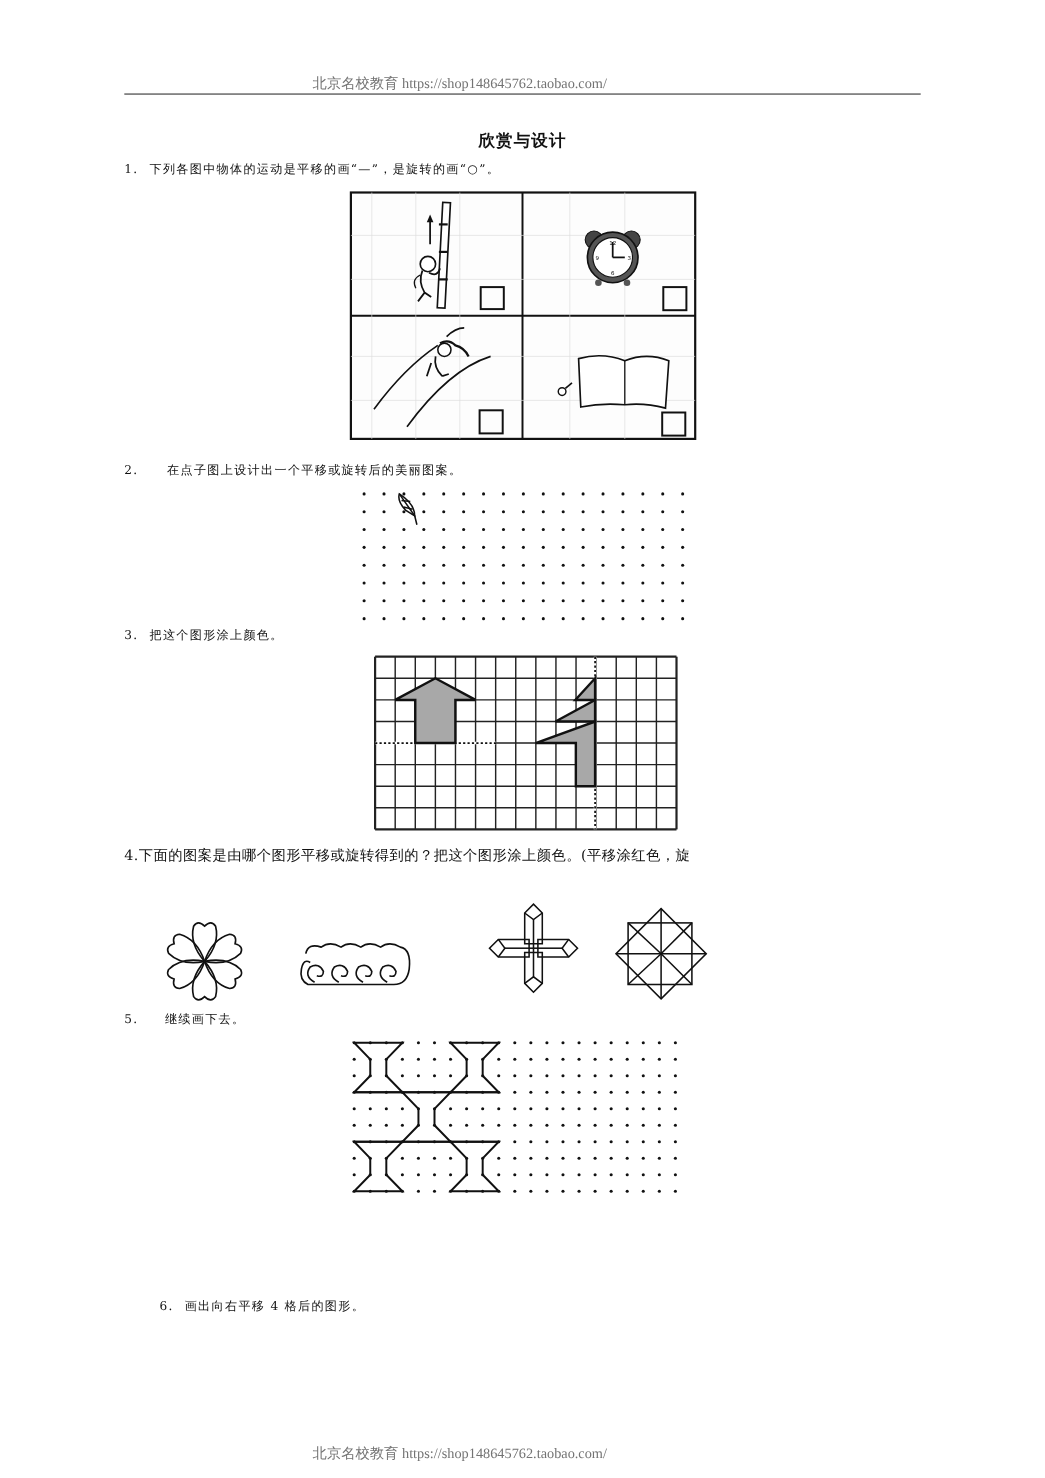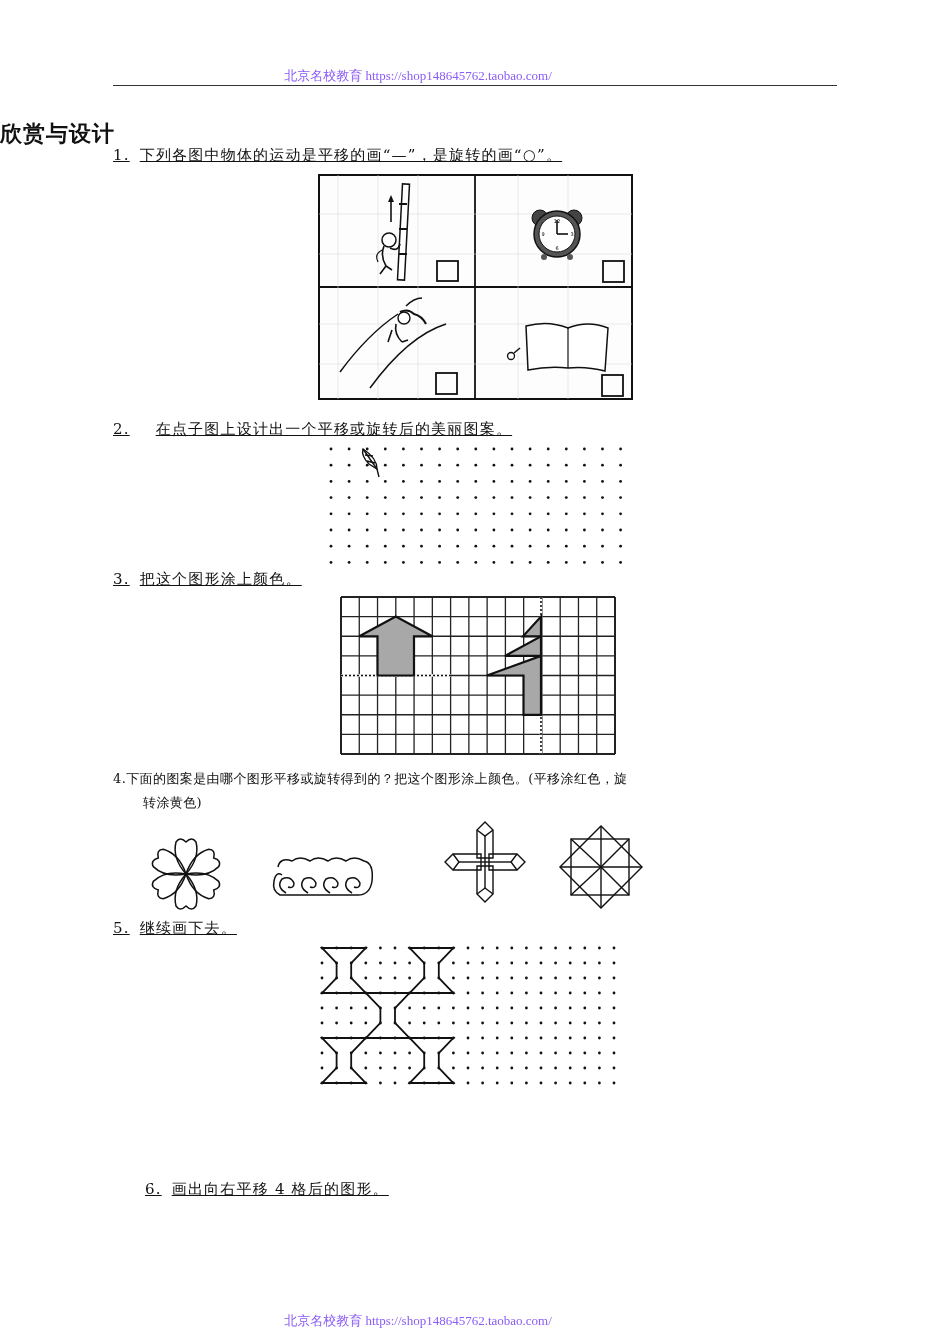--- a/index.html
+++ b/index.html
@@ -1,25 +1,25 @@
 <!DOCTYPE html>
 <html><head>
 <meta charset="utf-8">
 <style>
   html, body { margin:0; padding:0; background:#ffffff; }
   body { width:950px; height:1344px; position:relative; overflow:hidden;
          font-family:"DejaVu Serif","Liberation Serif",serif; color:#111; }
   .header-text, .footer-text { position:absolute; left:0; width:836px; text-align:center;
-         font-family:"Liberation Serif","DejaVu Serif",serif; font-size:13px; color:#8b5cf6; }
+         font-family:"Liberation Serif","DejaVu Serif",serif; font-size:13px; color:#737373; }
   .header-text { top:67px; }
   .header-rule { position:absolute; left:113px; top:85px; width:724px; height:0; border-top:1.3px solid #333; }
   .footer-text { top:1312px; }
-  .title { position:absolute; left:0; width:950px; top:119px; text-align:left;
-           font-size:22px; font-weight:bold; letter-spacing:1px; }
-  .q { position:absolute; left:113px; font-size:15px; letter-spacing:1.2px; white-space:nowrap;text-decoration:underline; }
+  .title { position:absolute; left:0; width:950px; top:119px; text-align:center;
+           font-size:15px; font-weight:bold; letter-spacing:1px; }
+  .q { position:absolute; left:113px; font-size:11px; letter-spacing:1.2px; white-space:nowrap; }
   .q4 { position:absolute; left:113px; top:767px; width:730px; font-size:13px; line-height:24px; letter-spacing:0.4px; }
   .q4 .l2 { padding-left:30px; display:block; }
   svg { position:absolute; overflow:visible; }
 </style>
 </head>
 <body>
 
 <div class="header-text">北京名校教育 https://shop148645762.taobao.com/</div>
 <div class="header-rule"></div>
 
@@ -283,21 +283,20 @@
 
   <polygon points="18.3,39.3 54.8,19.6 91.3,39.3 73,39.3 73,78.5 36.5,78.5 36.5,39.3" fill="#a8a8a8" stroke="#111" stroke-width="2.2"></polygon>
 
   <polygon points="200,19.6 200,39.3 182,39.3" fill="#a8a8a8" stroke="#111" stroke-width="2.2"></polygon>
   <polygon points="200,39.3 200,58.9 164,58.9" fill="#a8a8a8" stroke="#111" stroke-width="2.2"></polygon>
   <polygon points="200,58.9 200,117.8 182.5,117.8 182.5,78.5 146,78.5" fill="#a8a8a8" stroke="#111" stroke-width="2.2"></polygon>
 </svg>
 
 <div class="q4">
   <span>4.</span><span>下面的图案是由哪个图形平移或旋转得到的？把这个图形涂上颜色。(平移涂红色，旋</span>
-  <span class="l2">转涂黄色)</span>
 </div>
 
 <svg style="left:145px;top:835px;" width="82" height="78" viewBox="-41 -39 82 78">
   <g fill="none" stroke="#111" stroke-width="1.5">
     <g id="petal">
       <path d="M0 0 Q-14 -16 -10 -32 Q-6 -38 0 -32 Q6 -38 10 -32 Q14 -16 0 0 Z"></path>
     </g>
     <use href="#petal" transform="rotate(60)"></use>
     <use href="#petal" transform="rotate(120)"></use>
     <use href="#petal" transform="rotate(180)"></use>
@@ -336,21 +335,21 @@
     <line x1="0" y1="0" x2="28" y2="28"></line>
       <line x1="0" y1="0" x2="-30" y2="28"></line>
     <line x1="0" y1="0" x2="0" y2="-41"></line>
       <line x1="0" y1="0" x2="41" y2="0"></line>
     <line x1="0" y1="0" x2="0" y2="41"></line>
       <line x1="0" y1="0" x2="-41" y2="0"></line>
   </g>
 </svg>
 
 <div class="q" style="top:919px;">
-  <span>5.</span><span style="margin-left:10px;">继续画下去。</span>
+  <span>5.</span><span style="margin-left:24px;">继续画下去。</span>
 </div>
 <svg id="q5dots" style="left:318px;top:944px;" width="310" height="142" viewBox="0 0 310 142">
   <g id="q5dotg" fill="#111">
       <circle cx="4" cy="4" r="1.4"></circle>
       <circle cx="4" cy="19" r="1.4"></circle>
       <circle cx="4" cy="34" r="1.4"></circle>
       <circle cx="4" cy="49" r="1.4"></circle>
       <circle cx="4" cy="64" r="1.4"></circle>
       <circle cx="4" cy="79" r="1.4"></circle>
       <circle cx="4" cy="94" r="1.4"></circle>

